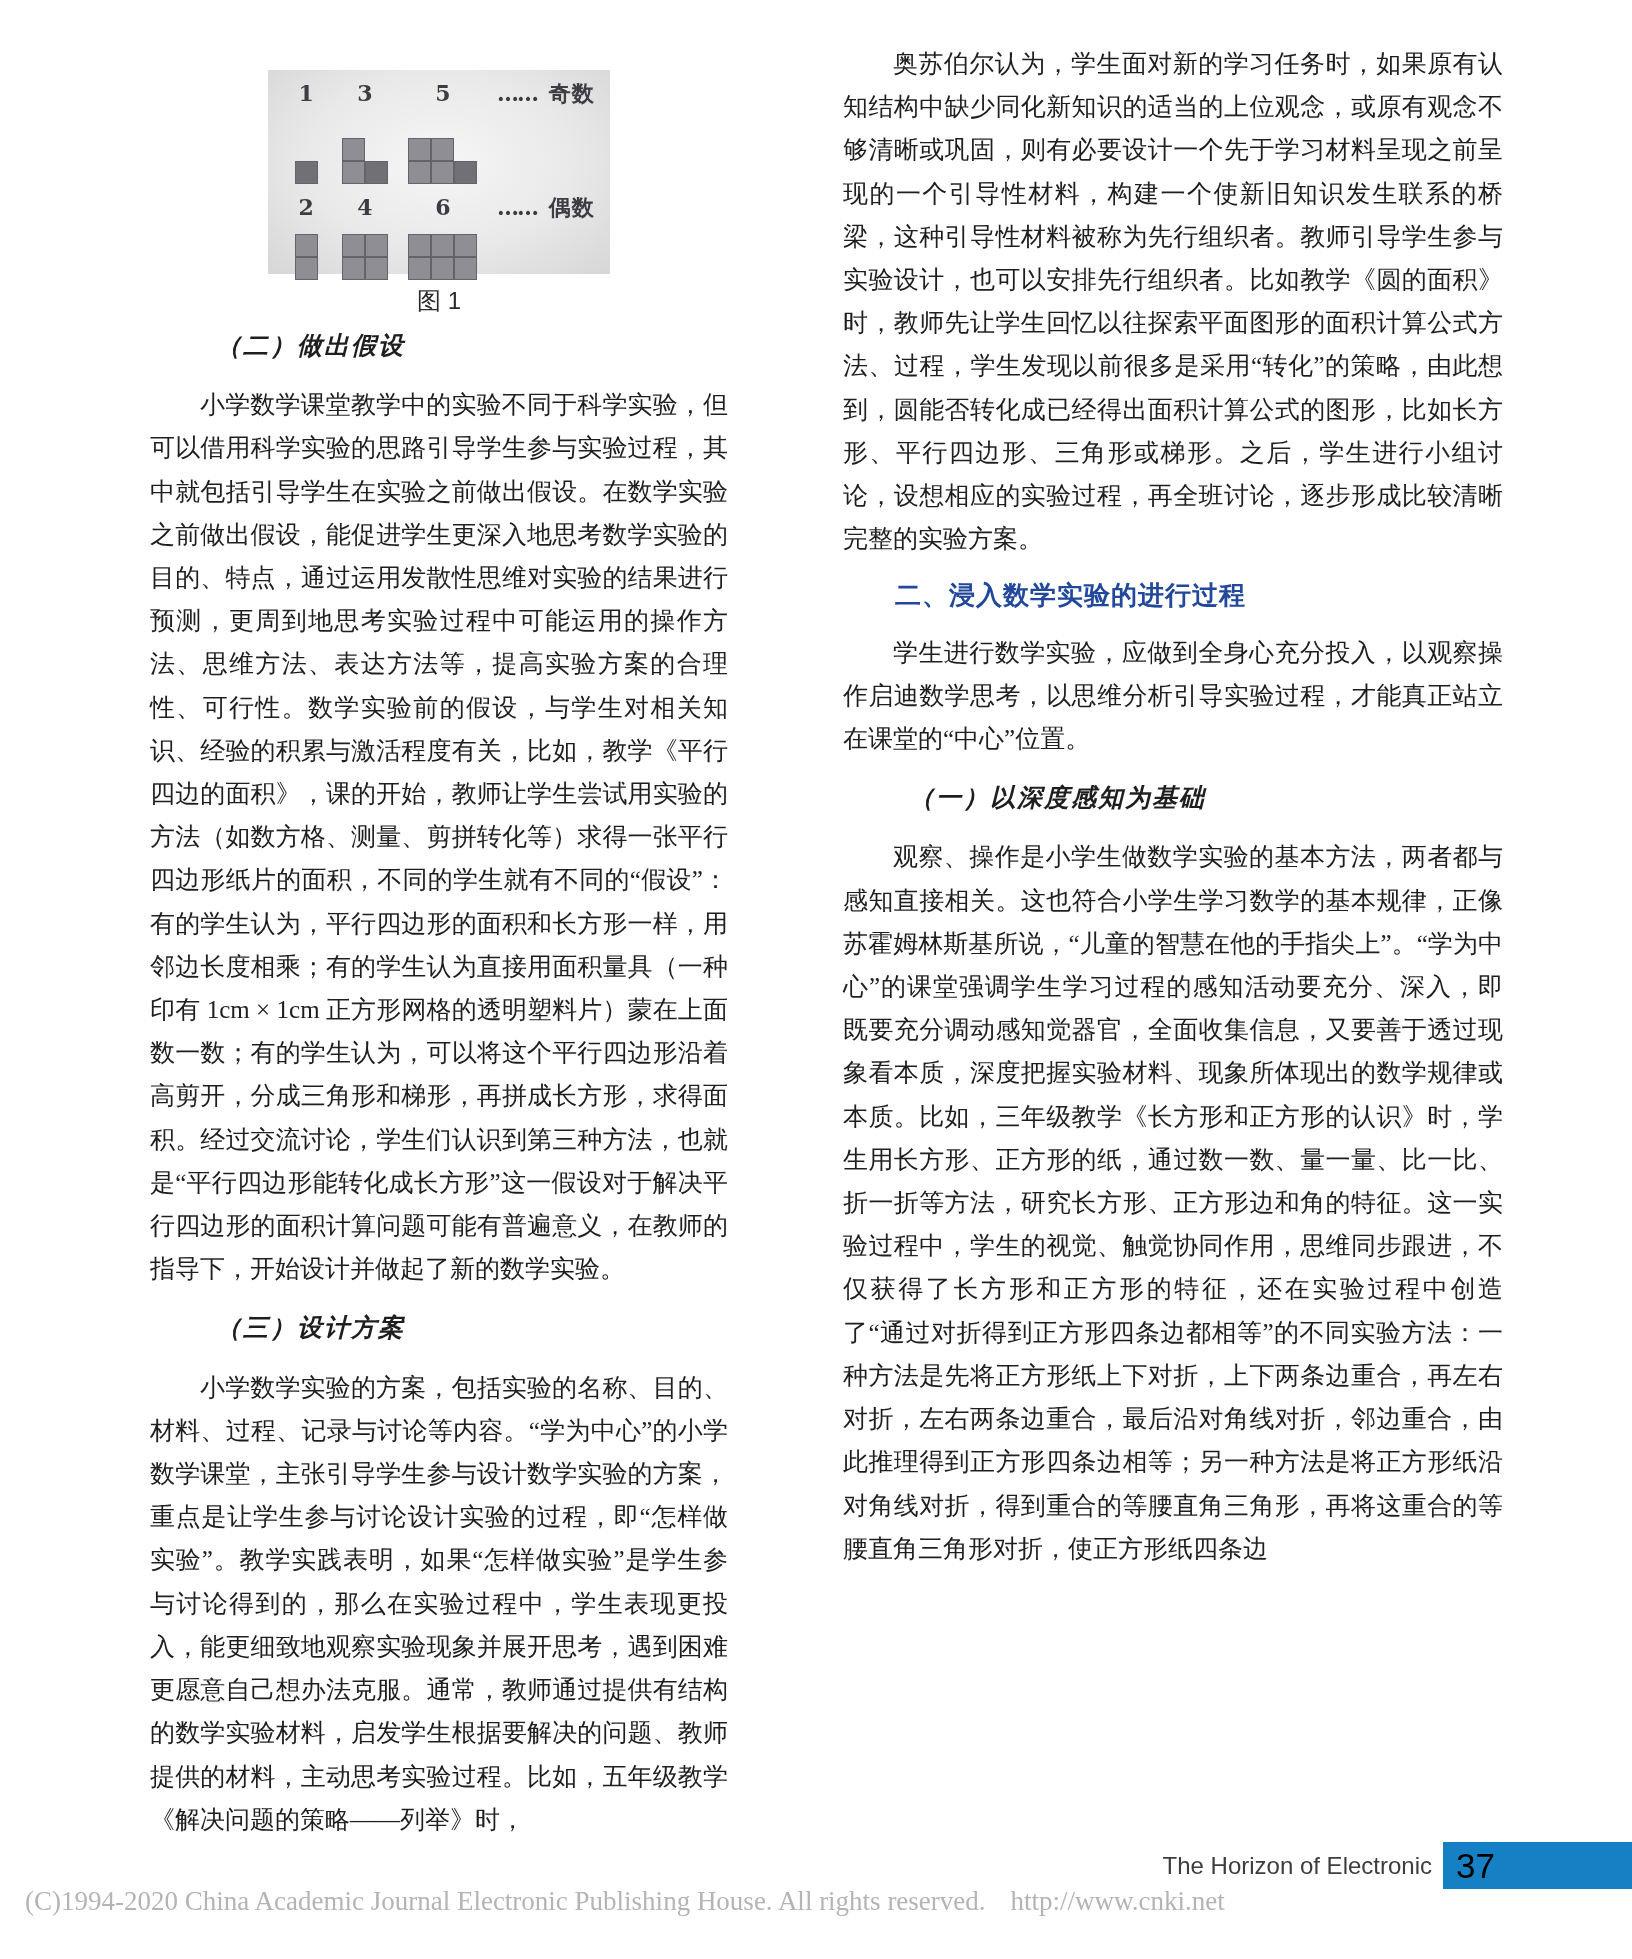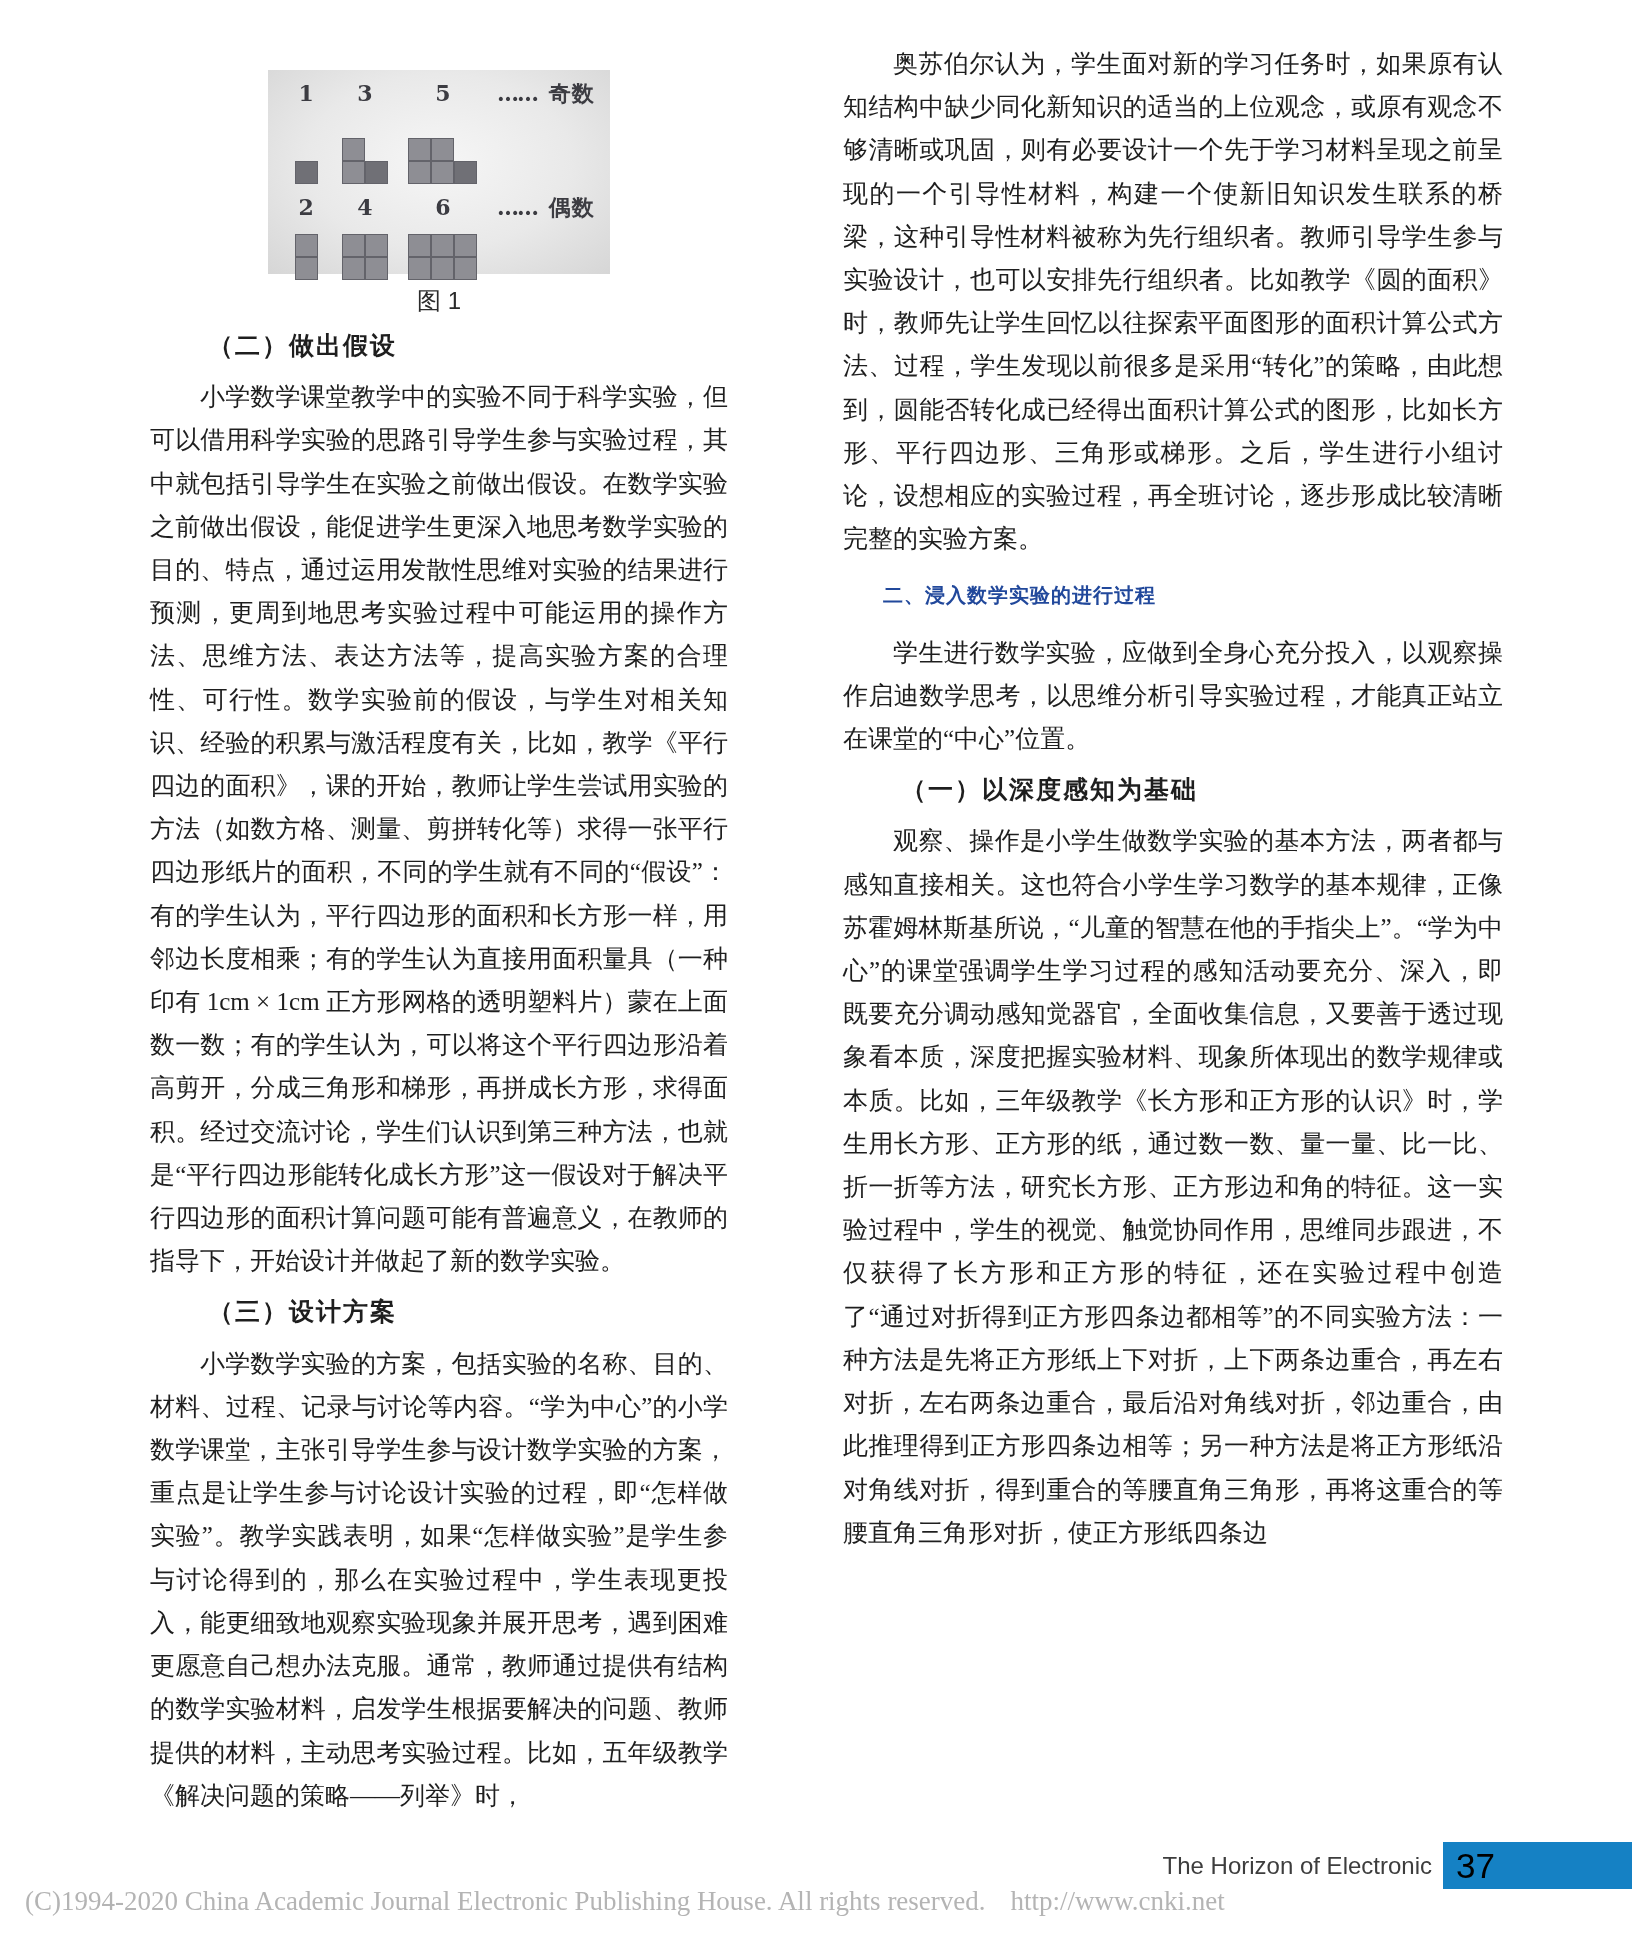--- a/index.html
+++ b/index.html
@@ -16,30 +16,31 @@
     top:42px;
     font-size:25px;
     line-height:43.2px;
     text-align:justify;
   }
   #left-col{left:150px;width:578px;}
   #right-col{left:843px;width:660px;}
   p.body{margin:0;text-align:justify;}
   p.indent{text-indent:2em;}
   .subhead{
-    margin:8px;
+    margin:16px;
     text-indent:2em;
+    font-style:italic;
     font-weight:600;
     letter-spacing:2px;
   }
   .section-head{
     margin:14px 0 13px 0;
     text-indent:2em;
     color:#21489b;
-    font-size:20px;
+    font-size:26px;
     letter-spacing:1px;
     font-weight:600;
     font-family:"Liberation Serif","DejaVu Serif",serif;
   }
   
   #figure-wrap{width:356px;margin:28px auto 0 auto;}
   #figure-1{
     width:342px;height:204px;
     margin:0 auto;
     background:radial-gradient(ellipse at 50% 45%, #f6f6f6 0%, #e9e9e9 55%, #d6d6d6 100%);

